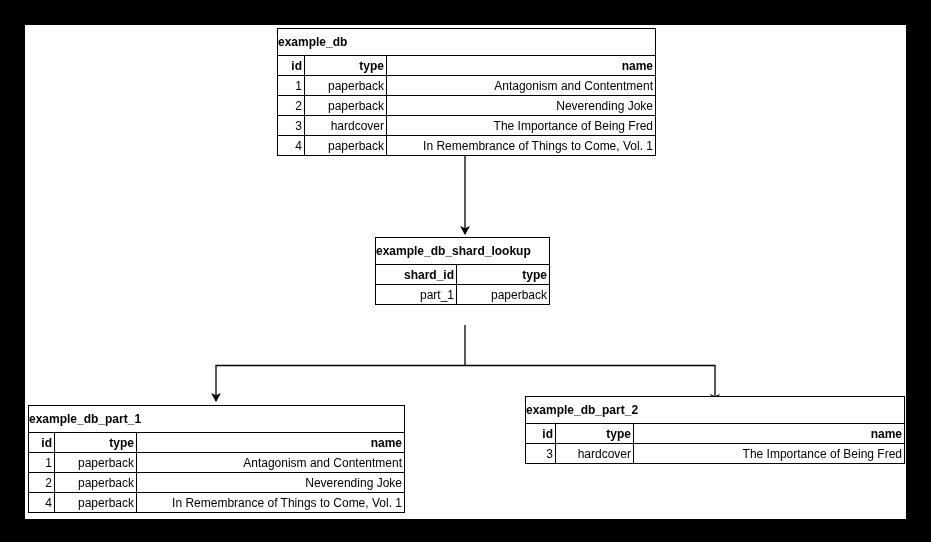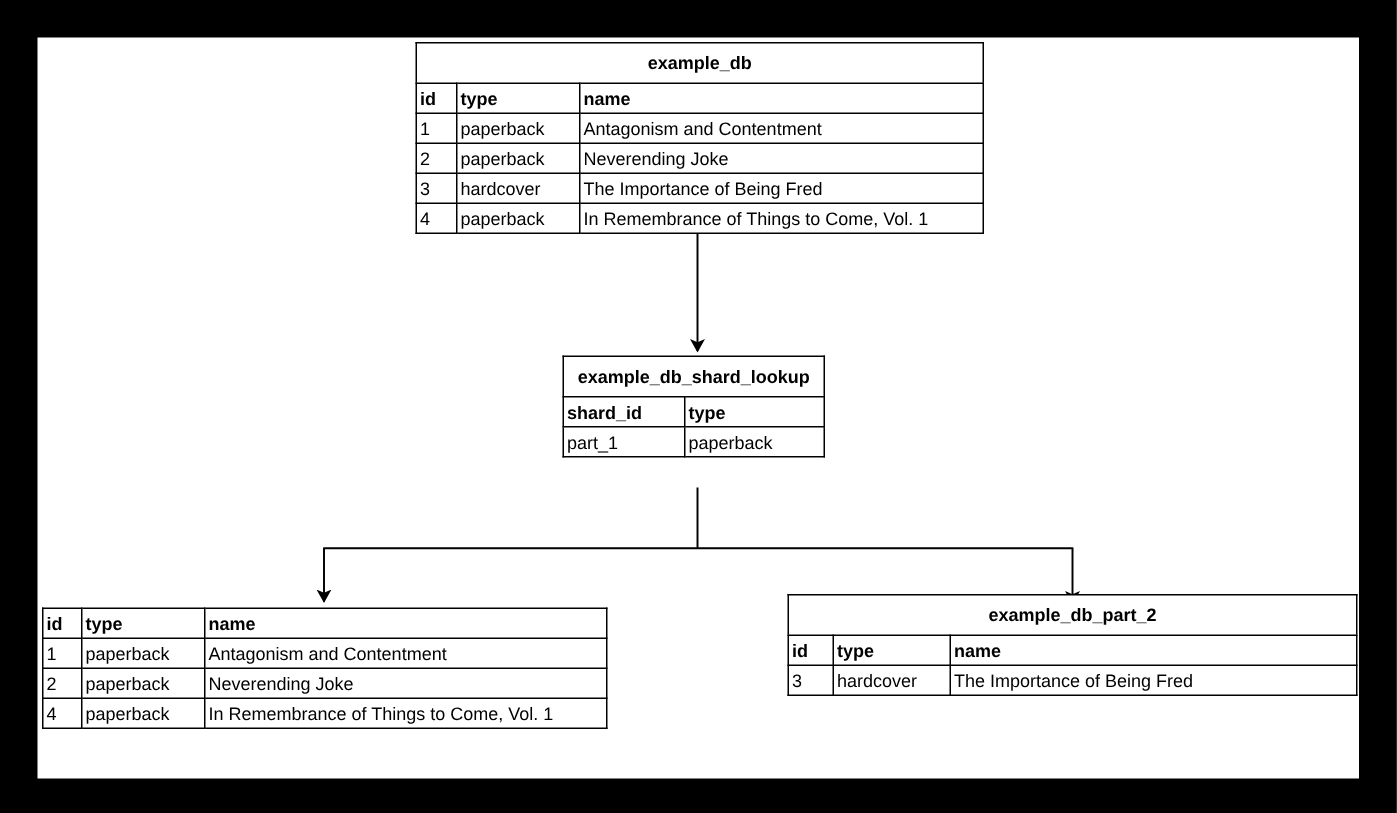--- a/index.html
+++ b/index.html
@@ -32,39 +32,38 @@
   .db-table {
     position: absolute;
     background: #ffffff;
   }
   .db-title {
     box-sizing: border-box;
     border: 1px solid #000000;
     border-bottom: none;
     height: 27px;
     line-height: 26px;
-    text-align: center;
     font-size: 12px;
     font-weight: bold;
     color: #000000;
     white-space: nowrap;
     overflow: hidden;
   }
   table.grid {
     border-collapse: collapse;
     width: 100%;
     table-layout: fixed;
   }
   table.grid th, table.grid td {
     border: 1px solid #000000;
     height: 19px;
     padding: 0 2px;
     font-size: 12px;
     color: #000000;
-    text-align: left;
+    text-align: right;
     white-space: nowrap;
     overflow: hidden;
     font-weight: normal;
   }
   table.grid th {
     font-weight: bold;
   }
   #tbl-example-db   { left: 277px; top: 28px;  width: 379px; }
   #tbl-shard-lookup { left: 375px; top: 237px; width: 175px; border-radius: 11px; }
   #tbl-part-1       { left: 28px;  top: 405px; width: 377px; }
@@ -147,20 +146,21 @@
         <tbody>
           <tr>
             <td>part_1</td>
             <td>paperback</td>
           </tr>
         </tbody>
       </table>
   </div>
 
   <div class="db-table" id="tbl-part-1">
+    <div class="db-title">example_db_part_1</div>
     <table class="grid">
       <colgroup>
           <col style="width:26px">
           <col style="width:82px">
           <col>
         </colgroup>
     <thead>
           <tr>
             <th>id</th>
             <th>type</th>

